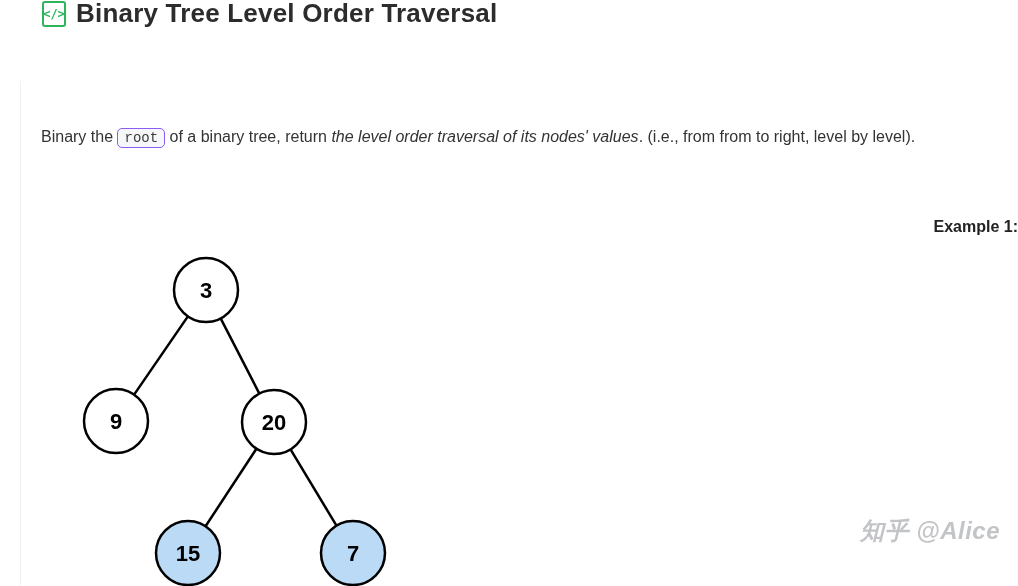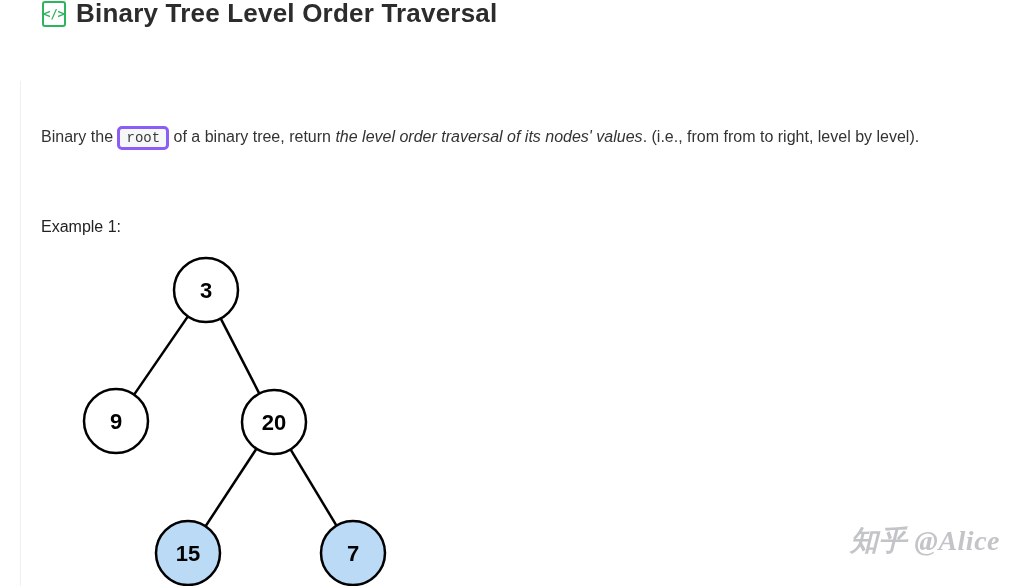--- a/index.html
+++ b/index.html
@@ -49,46 +49,46 @@
     padding: 28px 0 0 20px;
   }
   .desc {
     font-size: 16px;
     color: #333;
     line-height: 1.55;
   }
   code.inline {
     font-family: ui-monospace, Menlo, Consolas, "Courier New", monospace;
     background: #f6f7f9;
-    border: 3px solid #8b5cf6;
+    border: 1px solid #8b5cf6;
     color: #3a3a3a;
     padding: 1px 6px;
     border-radius: 5px;
     font-size: 14px;
   }
   em.ital { }
   .example-label {
     margin-top: 68px;
     font-size: 16px;
-    font-weight: 400;
+    font-weight: 700;
     color: #222;
+    text-align: right;
   }
   .tree-svg { display: block; margin-top: 12px; }
   .watermark {
     position: absolute;
     right: 18px;
-    bottom: 26px;
-    font-size: 28px;
+    bottom: 39px;
+    font-size: 24px;
     font-weight: 600;
     color: rgba(120,125,131,0.45);
     font-style: italic;
     letter-spacing: 0.5px;
     user-select: none;
     pointer-events: none;
-    font-family: Liberation Serif, serif;
   }
 </style>
 </head>
 <body>
 
 <div class="header">
   <div class="header-icon">
     <span>&lt;/&gt;</span>
   </div>
   <div class="title">Binary Tree Level Order Traversal</div>

